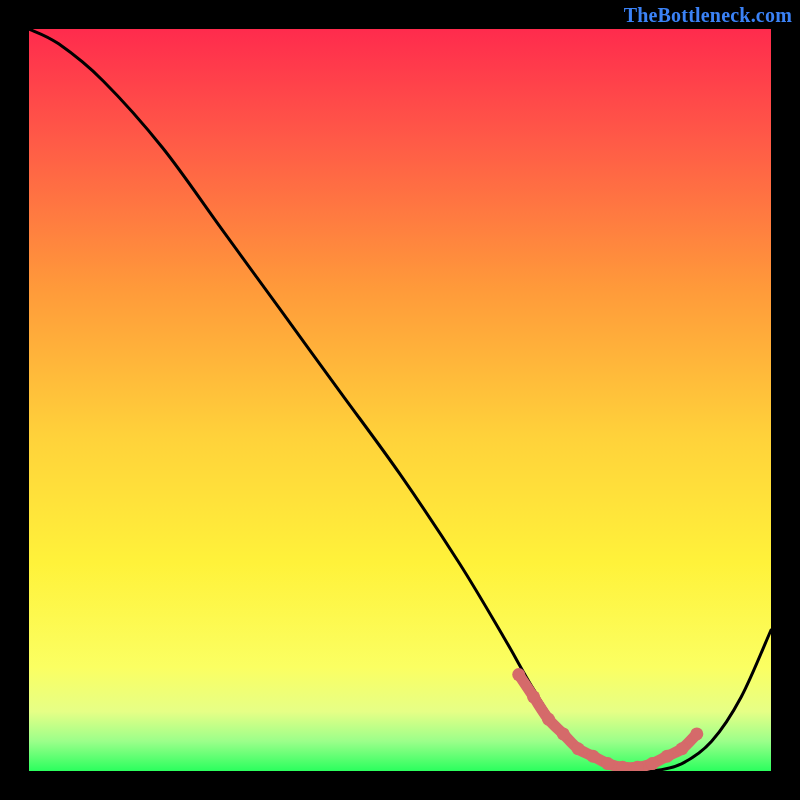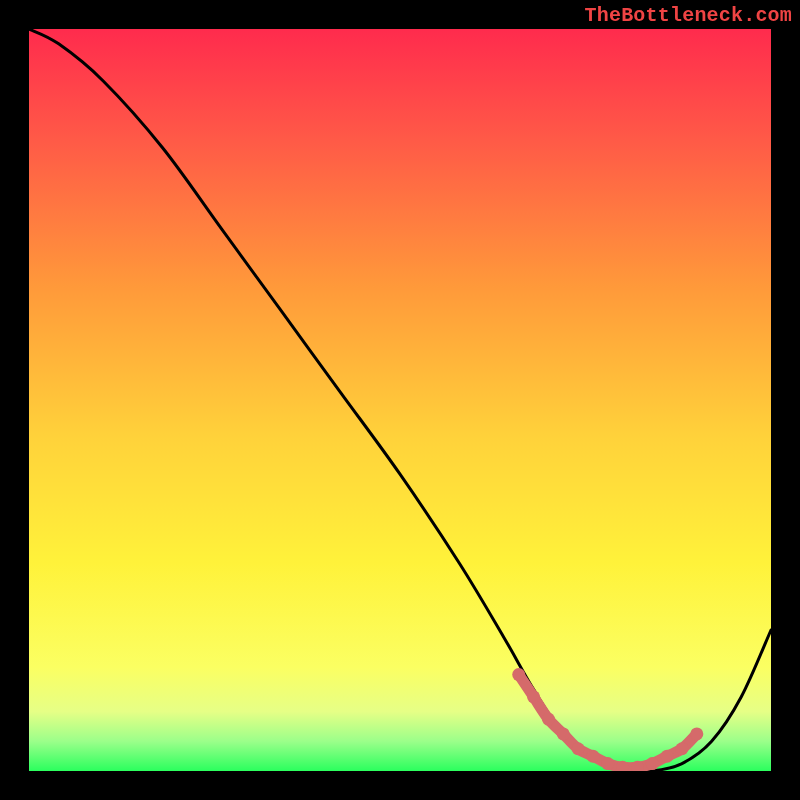--- a/index.html
+++ b/index.html
@@ -18,22 +18,22 @@
   svg.plot {
     position: absolute;
     inset: 0;
     width: 800px;
     height: 800px;
   }
   .watermark {
     position: absolute;
     top: 4px;
     right: 8px;
-    color: #ef4444;
-    font-family: Liberation Mono, monospace;
+    color: #3b82f6;
+    font-family: Liberation Serif, serif;
     font-size: 20px;
     font-weight: 600;
     letter-spacing: 0.2px;
     user-select: none;
   }
 </style>
 </head>
 <body>
 
 <div class="stage">

